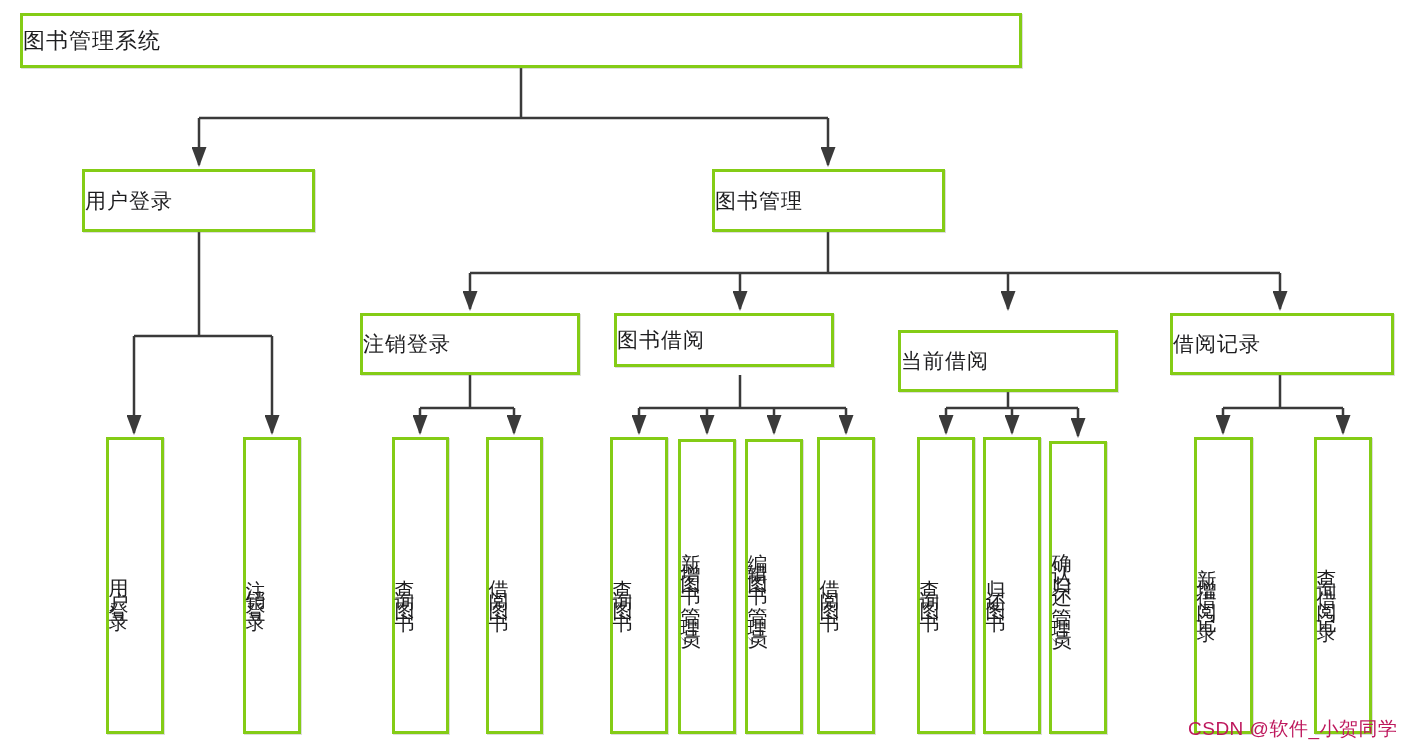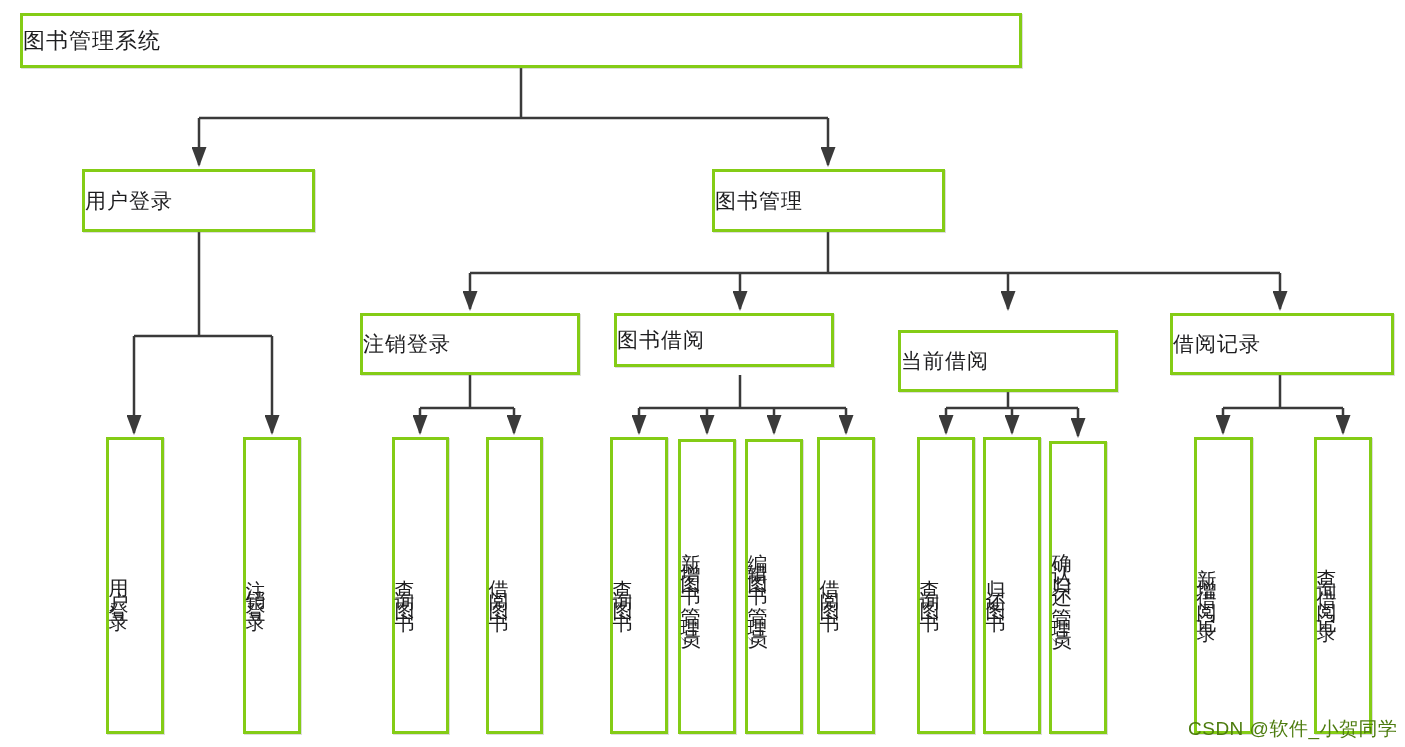--- a/index.html
+++ b/index.html
@@ -133,16 +133,16 @@
   </div>
 
   <div class="node vnode" style="left:1194px;top:437px;width:59px;height:297px;">
     <span>新增借阅记录</span>
   </div>
   <div class="node vnode" style="left:1314px;top:437px;width:58px;height:297px;">
     <span>查询借阅记录</span>
   </div>
 
   <div class="watermark">
-    <span style="color: #4d7c0f;">CSDN @软件_小贺同学</span>
+    <span style="color: #be185d;">CSDN @软件_小贺同学</span>
   </div>
 
 </div>
 
 </body></html>

